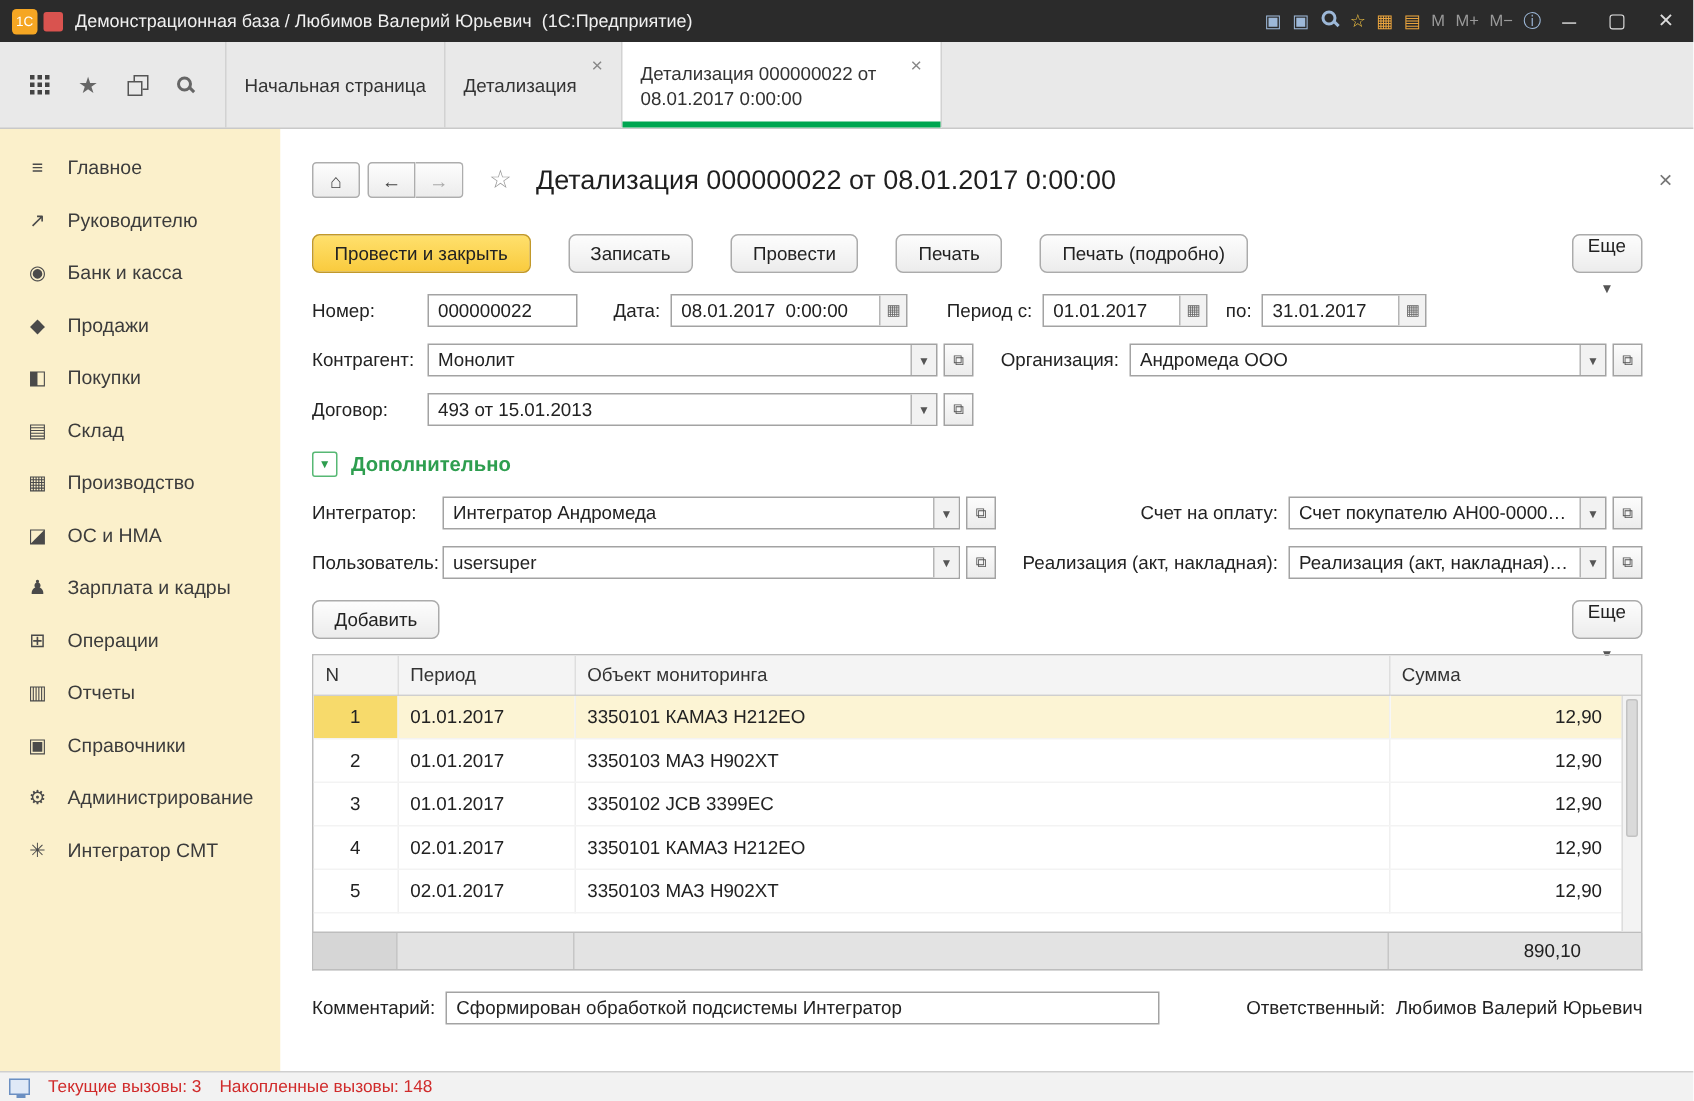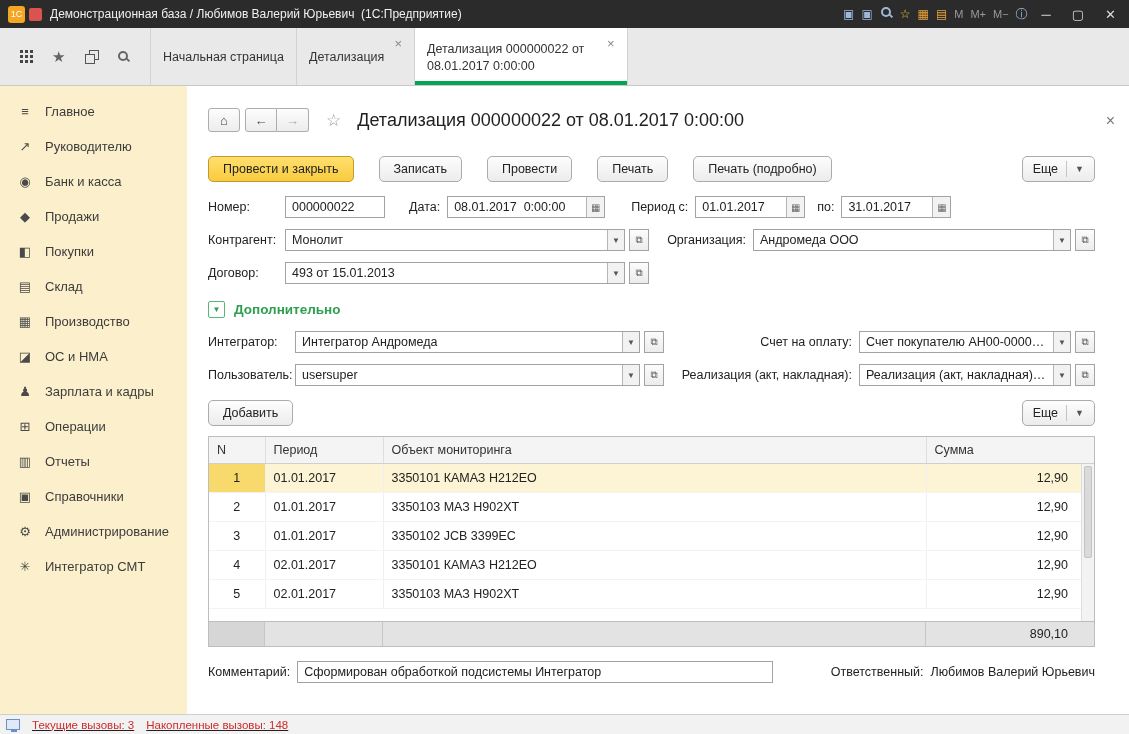--- a/index.html
+++ b/index.html
@@ -51,21 +51,21 @@
   .navbtn { height:24px; min-width:32px; border:1px solid #adadad; border-radius:3px; background:linear-gradient(#fdfdfd,#ececec); display:flex; align-items:center; justify-content:center; font-size:13px; color:#444; margin-right:5px; }
   .navbtn.pair { border-radius:3px 0 0 3px; margin-right:0; }
   .navbtn.pair2 { border-radius:0 3px 3px 0; border-left:none; color:#aaa; }
   .nav-star { color:#9a9a9a; font-size:17px; margin:0 10px 0 12px; }
   .doc-title { font-size:18px; color:#1f1f1f; margin-left:6px; white-space:pre; }
 
   
   .toolbar { margin-top:24px; display:flex; align-items:center; }
   .btn { height:26px; padding:0 14px; border:1px solid #ababab; border-radius:5px; background:linear-gradient(#fdfdfd,#ececec); font-size:12.5px; color:#222; display:flex; align-items:center; margin-right:25px; white-space:pre; }
   .btn.primary { background:linear-gradient(#ffe06d,#f9cb3e); border-color:#c2992a; }
-  .btn.more { margin-left:auto; margin-right:0; padding:0 10px; gap:8px; }
+  .btn.more { margin-left:auto; margin-right:0; padding:0 10px; gap:8px;flex-direction:column; }
   .btn.more .sep { width:1px; height:16px; background:#c4c4c4; }
   .btn.more .dd-arrow { font-size:9px; color:#555; }
 
   
   .frow { display:flex; align-items:center; margin-top:11px; }
   .frow.first { margin-top:14px; }
   .flabel { margin-right:7px; color:#222; white-space:pre; }
   .fval { white-space:pre; overflow:hidden; text-overflow:ellipsis; flex:1; }
   .field { height:22px; border:1px solid #a3a3a3; background:#fff; display:flex; align-items:center; padding:0 6px; }
   .combo { height:22px; border:1px solid #a3a3a3; background:#fff; display:flex; align-items:stretch; }
@@ -92,28 +92,28 @@
   td.sum, th.sum-h { text-align:right; padding-right:26px; }
   th.sum-h { text-align:left; }
   tr.selected td { background:#fcf4d4; }
   tr.selected td.num { background:#f7da6b; }
   .vscroll { position:absolute; top:27px; bottom:0; right:0; width:13px; background:#f3f3f3; border-left:1px solid #ddd; }
   .vthumb { position:absolute; left:2px; right:2px; top:2px; height:92px; background:#dadada; border:1px solid #c2c2c2; border-radius:2px; }
   .total-row { height:25px; border:1px solid #bdbdbd; border-top:none; background:#e3e3e3; display:flex; align-items:center; }
   .total-row .seg1 { width:56px; height:100%; background:#d6d6d6; border-right:1px solid #c6c6c6; }
   .total-row .seg2 { width:118px; height:100%; border-right:1px solid #c6c6c6; }
   .total-row .seg3 { flex:1; height:100%; border-right:1px solid #c6c6c6; }
-  .total-row .seg4 { width:168px; text-align:right; padding-right:26px; font-size:12.5px; }
+  .total-row .seg4 { width:168px; text-align:right; padding-right:40px; font-size:12.5px; }
 
   
   .comment-row { margin-top:14px; display:flex; align-items:center; }
   .resp-val { white-space:pre; }
 
   
-  .statusbar { position:absolute; left:0; right:0; bottom:0; height:20px; background:#f2f2f2; border-top:1px solid #cfcfcf; display:flex; align-items:center; padding-left:6px; gap:12px;text-decoration:underline; }
+  .statusbar { position:absolute; left:0; right:0; bottom:0; height:20px; background:#f2f2f2; border-top:1px solid #cfcfcf; display:flex; align-items:center; padding-left:6px; gap:12px; }
   .sb-icon { width:14px; height:11px; border:1px solid #6b8fc2; background:#dfe9f7; position:relative; }
   .sb-icon::after { content:""; position:absolute; left:4px; bottom:-3px; width:6px; height:2px; background:#6b8fc2; }
   .sb-text { color:#d02b2b; font-size:11.5px; white-space:pre; }
 </style>
 </head>
 <body>
 
 <header class="titlebar">
   <span class="app-logo">1С</span>
   <span class="app-badge"></span>

